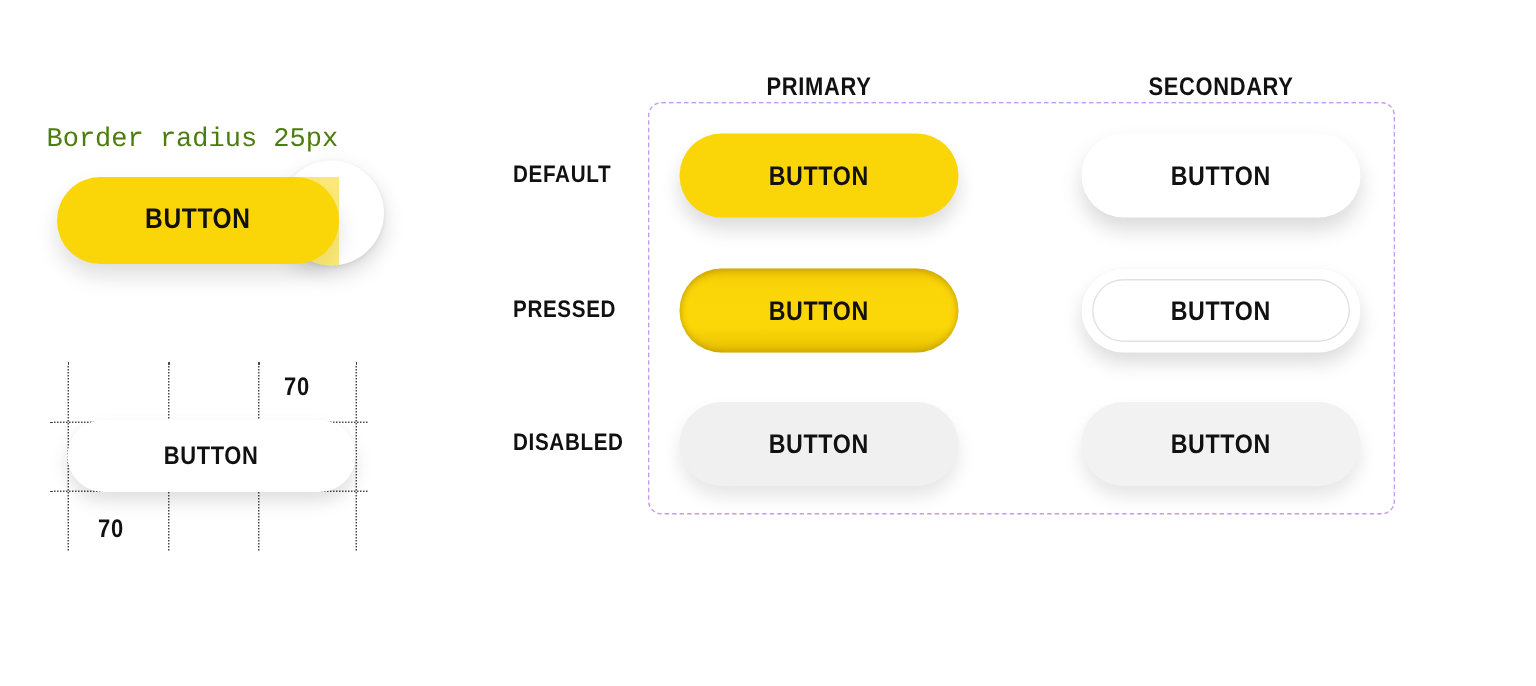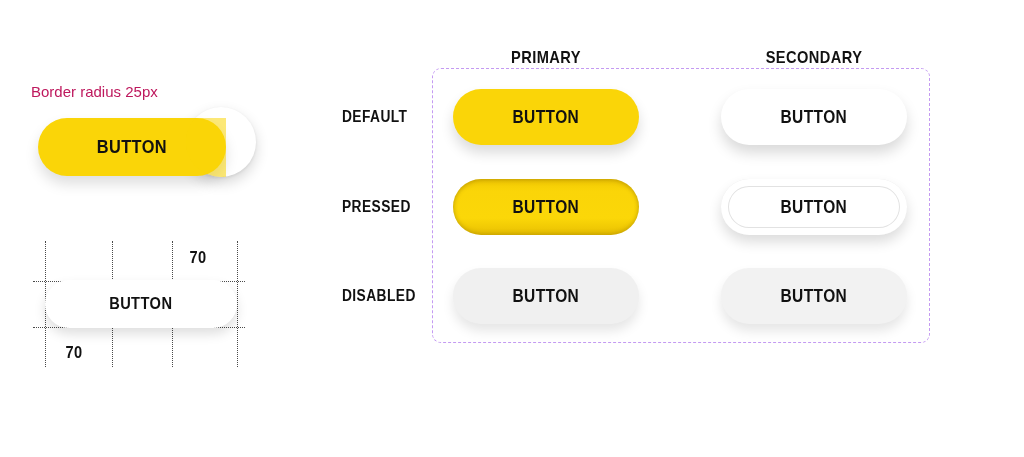--- a/index.html
+++ b/index.html
@@ -18,22 +18,22 @@
     letter-spacing:.5px;
     transform:scaleX(.86);
     transform-origin:center center;
     color:#111111;
     white-space:nowrap;
   }
 
   
   .spec-label{
     position:absolute;left:31px;top:83px;
-    font-size:15px;color:#be185d;
-    font-family:Liberation Sans, sans-serif;
+    font-size:18px;color:#4d7c0f;
+    font-family:Liberation Mono, monospace;
     white-space:nowrap;
   }
 
   
   .demo-wrap{position:absolute;left:0;top:0;width:300px;height:220px;}
   .radius-circle{
     position:absolute;left:186px;top:107px;width:70px;height:70px;
     border-radius:50%;background:#ffffff;
     box-shadow:0 6px 14px rgba(0,0,0,.16), 0 1px 3px rgba(0,0,0,.08);
   }

